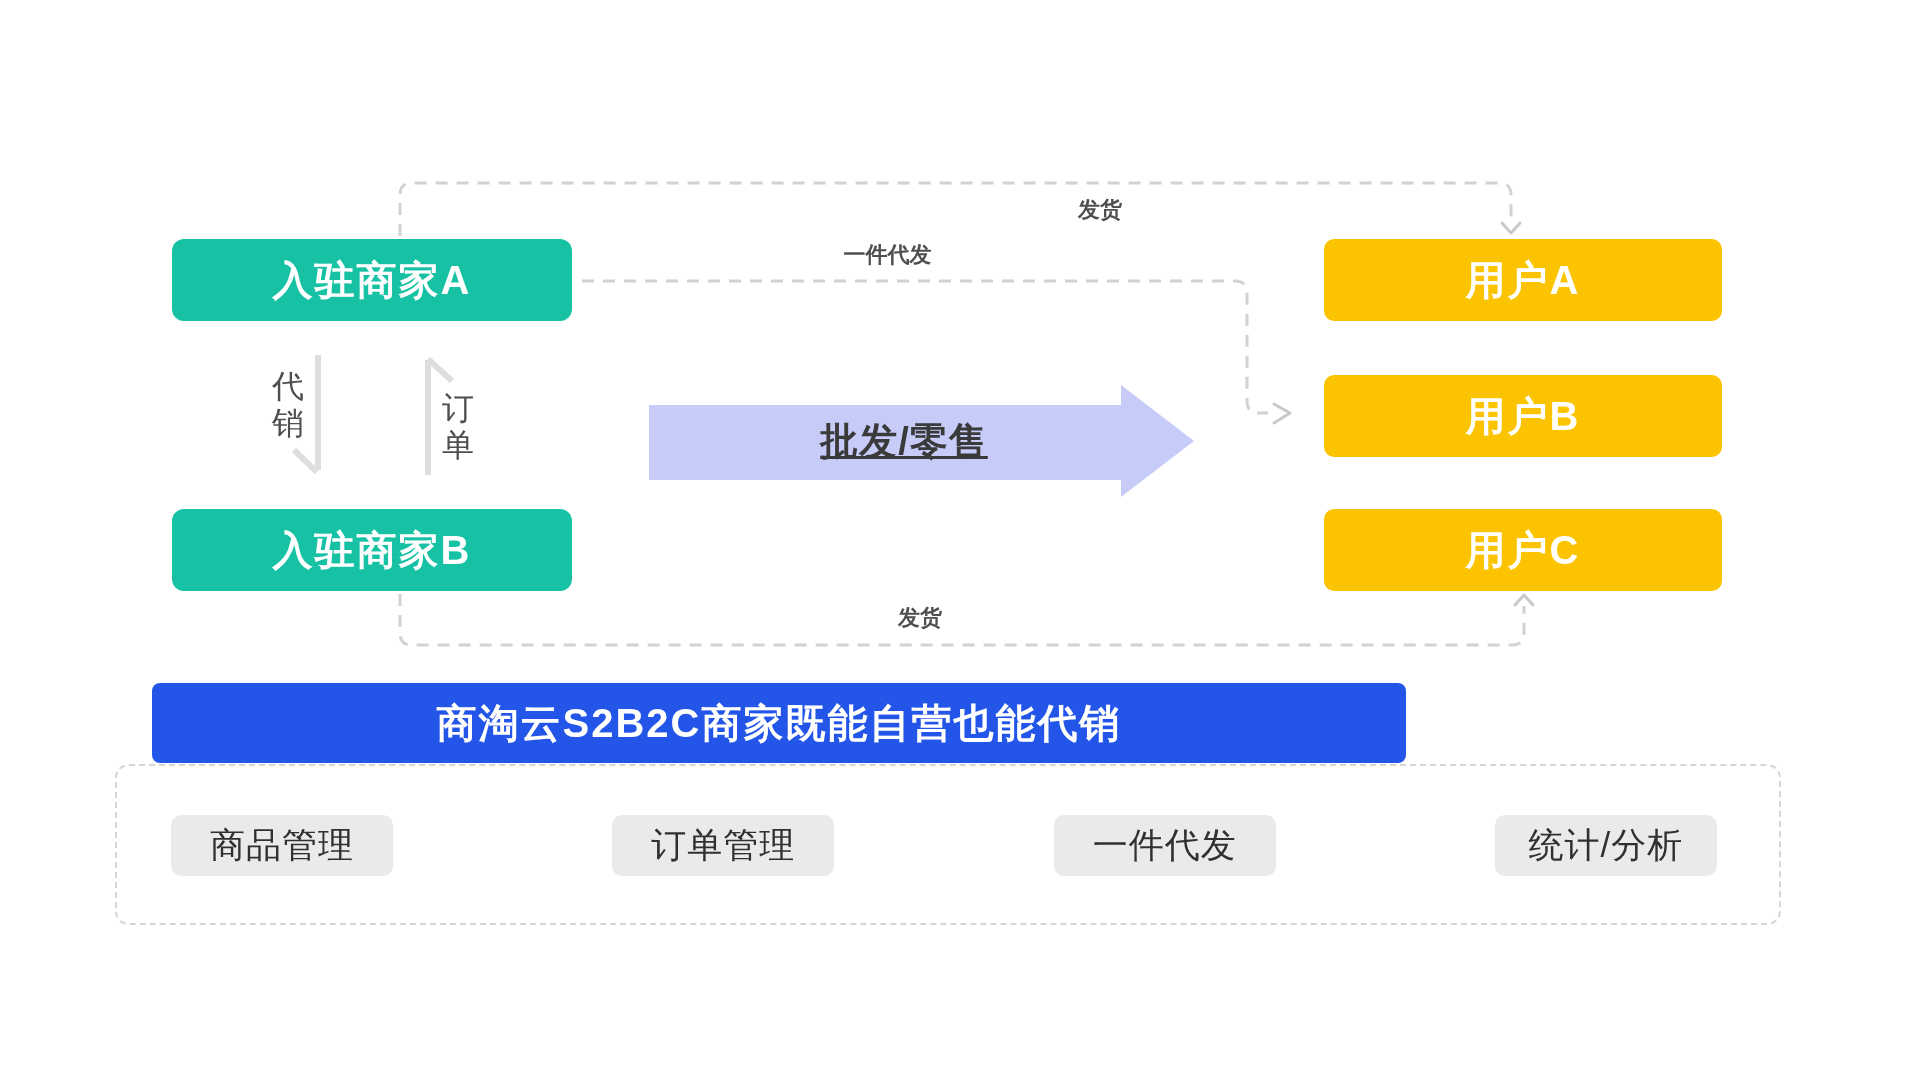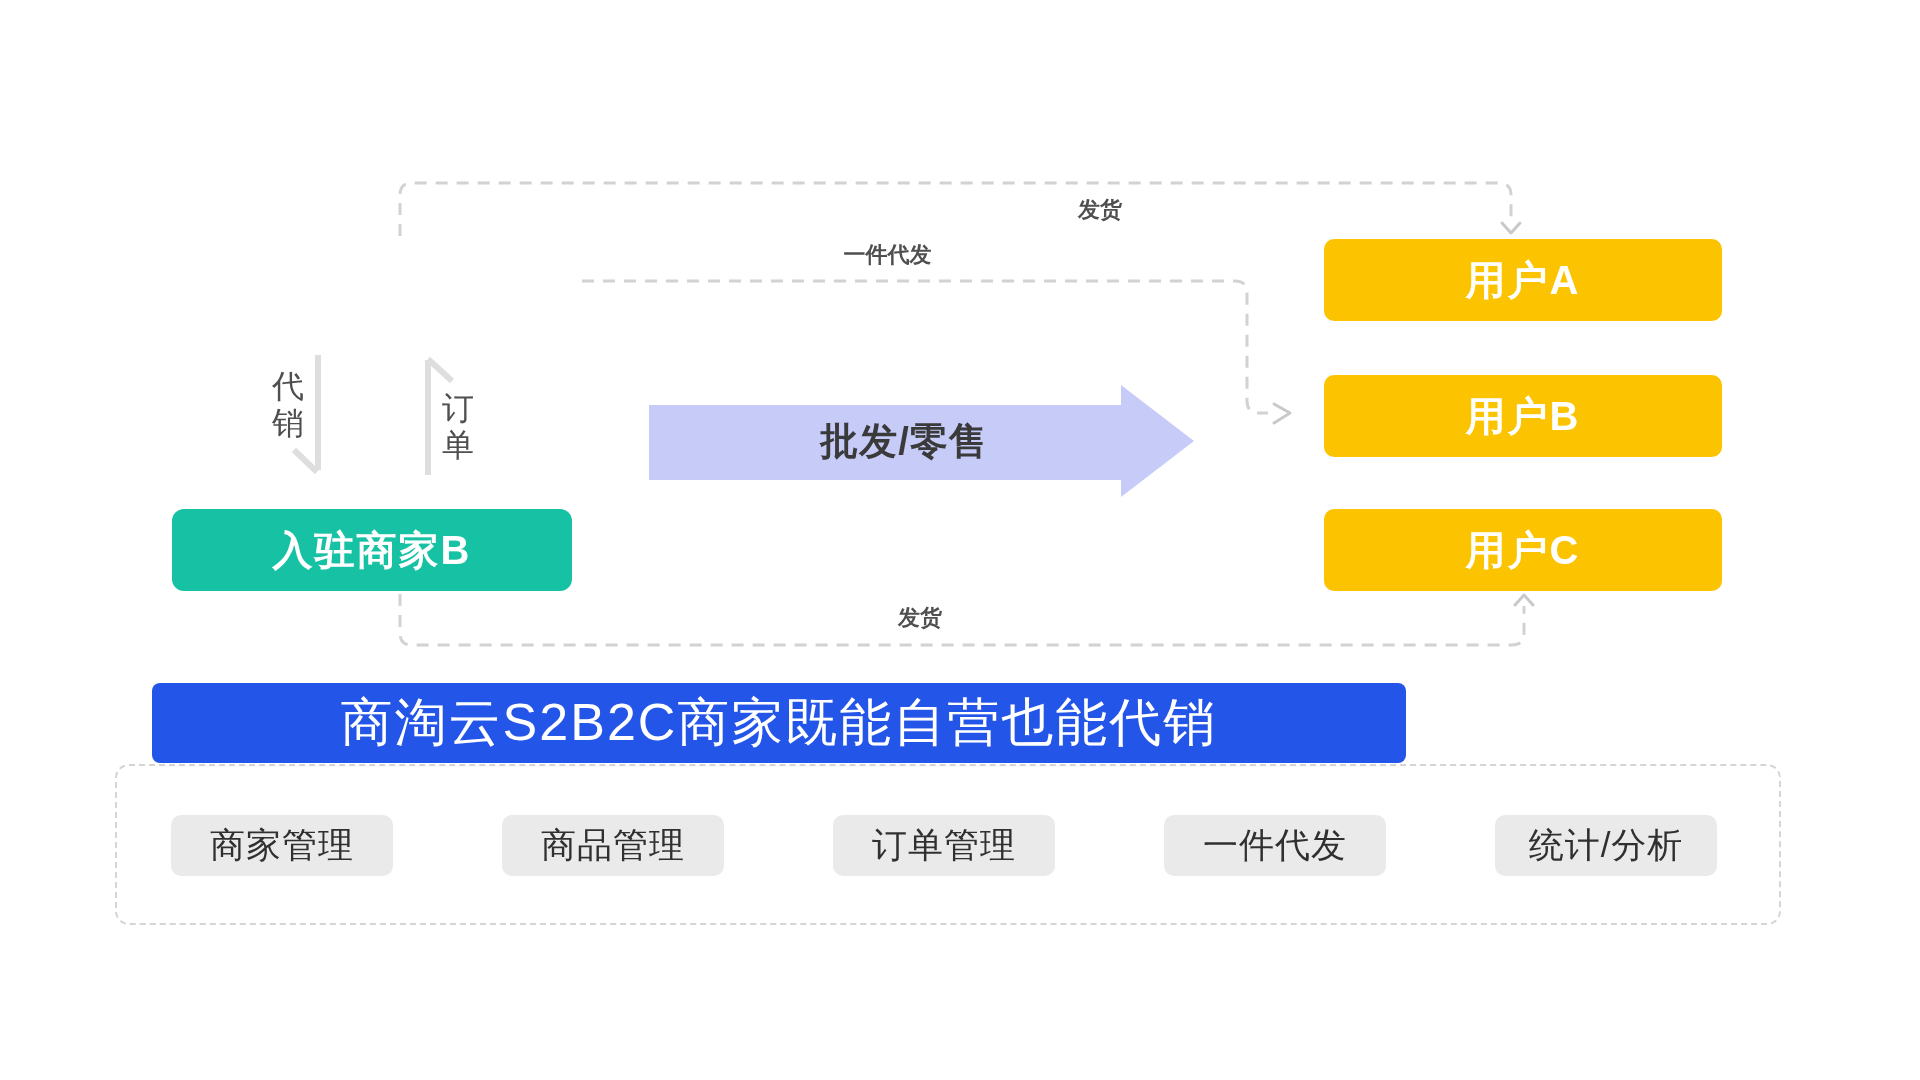--- a/index.html
+++ b/index.html
@@ -32,28 +32,28 @@
   .vlabel{
     color:#4F4F4F;font-size:32px;line-height:37px;text-align:center;
     word-break:break-all;
   }
   
   #flow-arrow-wrap{left:649px;top:385px;width:546px;height:112px;}
   #flow-arrow-wrap svg{position:absolute;left:0;top:0;}
   #flow-arrow-text{
     position:absolute;left:0;top:0;width:510px;height:112px;
     display:flex;align-items:center;justify-content:center;
-    font-size:38px;font-weight:700;color:#3A3A3A;letter-spacing:1px;
+    font-size:38px;font-weight:700;color:#3A3A3A;letter-spacing:1px;text-decoration:underline;
   }
   
   #banner{
     left:152px;top:683px;width:1254px;height:80px;border-radius:8px;
     background:#2355E8;z-index:3;
     display:flex;align-items:center;justify-content:center;
-    color:#ffffff;font-size:52px;font-weight:400;letter-spacing:2px;
+    color:#ffffff;font-size:40px;font-weight:700;letter-spacing:2px;
   }
   
   #module-panel{
     left:115px;top:764px;width:1666px;height:161px;
     border:2px dashed #D5D5D5;border-radius:14px;
     box-sizing:border-box;background:#ffffff;z-index:2;
   }
   #module-row{
     left:171px;top:815px;width:1546px;height:61px;z-index:4;
     display:flex;justify-content:space-between;align-items:center;
@@ -95,20 +95,23 @@
       <path class="solidarrow" d="M318,355 V470"></path>
       <path class="solidarrow" d="M294,450 L317,472"></path>
     </g>
 
     <g>
       <path class="solidarrow" d="M428,360 V475"></path>
       <path class="solidarrow" d="M428,359 L452,381"></path>
     </g>
   </svg>
 
+  <div class="abs node merchant" style="top:239px;">
+    <span>入驻商家A</span>
+  </div>
   <div class="abs node merchant" style="top:509px;">
     <span>入驻商家B</span>
   </div>
 
   <div class="abs node user" style="top:239px;">
     <span>用户A</span>
   </div>
   <div class="abs node user" style="top:375px;">
     <span>用户B</span>
   </div>
@@ -128,20 +131,19 @@
     </svg>
     <div id="flow-arrow-text">批发/零售</div>
   </div>
 
   <div id="banner" class="abs">
     <span>商淘云S2B2C商家既能自营也能代销</span>
   </div>
 
   <div id="module-panel" class="abs"></div>
   <div id="module-row" class="abs">
-    <div class="module-chip">商家管理</div>
     <div class="module-chip">商品管理</div>
     <div class="module-chip">订单管理</div>
     <div class="module-chip">一件代发</div>
     <div class="module-chip">统计/分析</div>
   </div>
 
 </div>
 
 </body></html>

